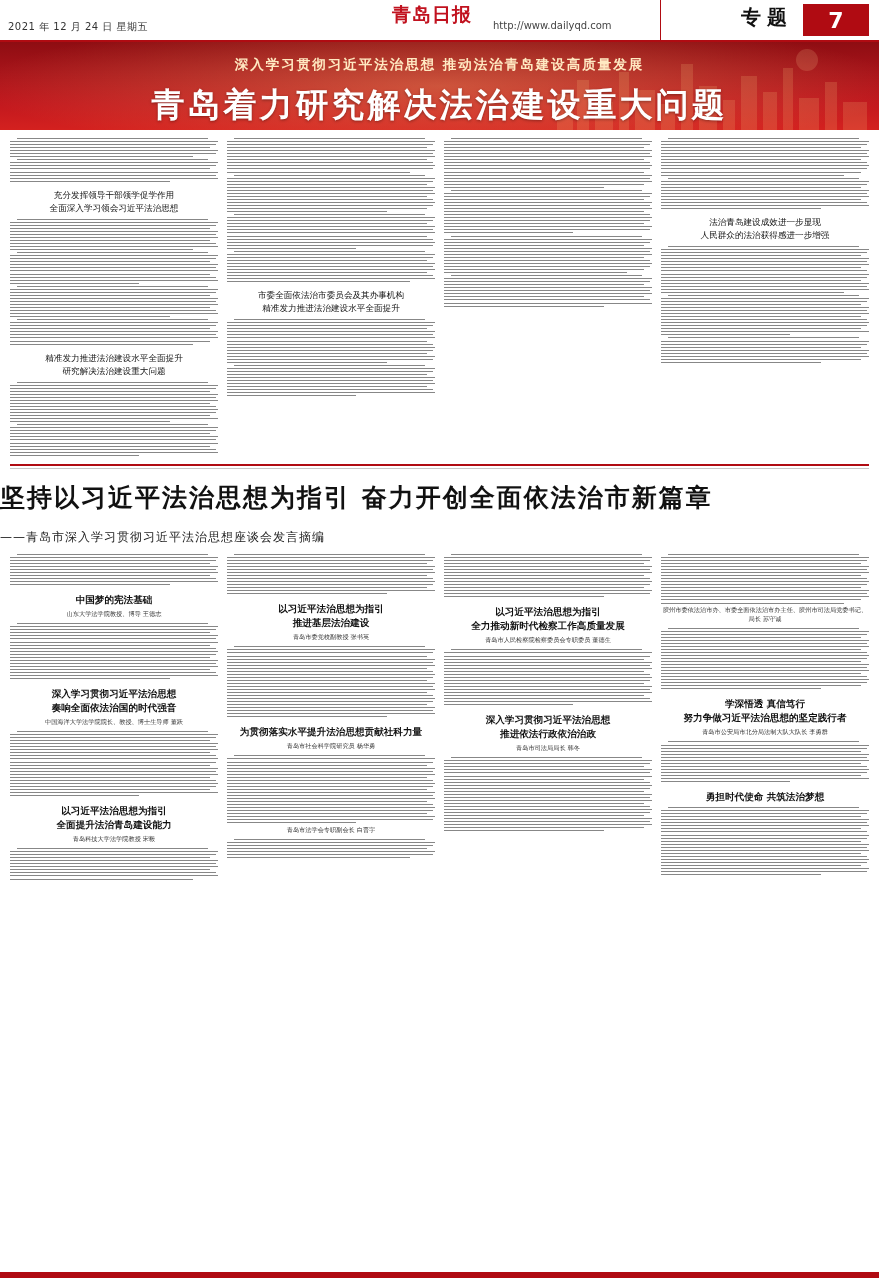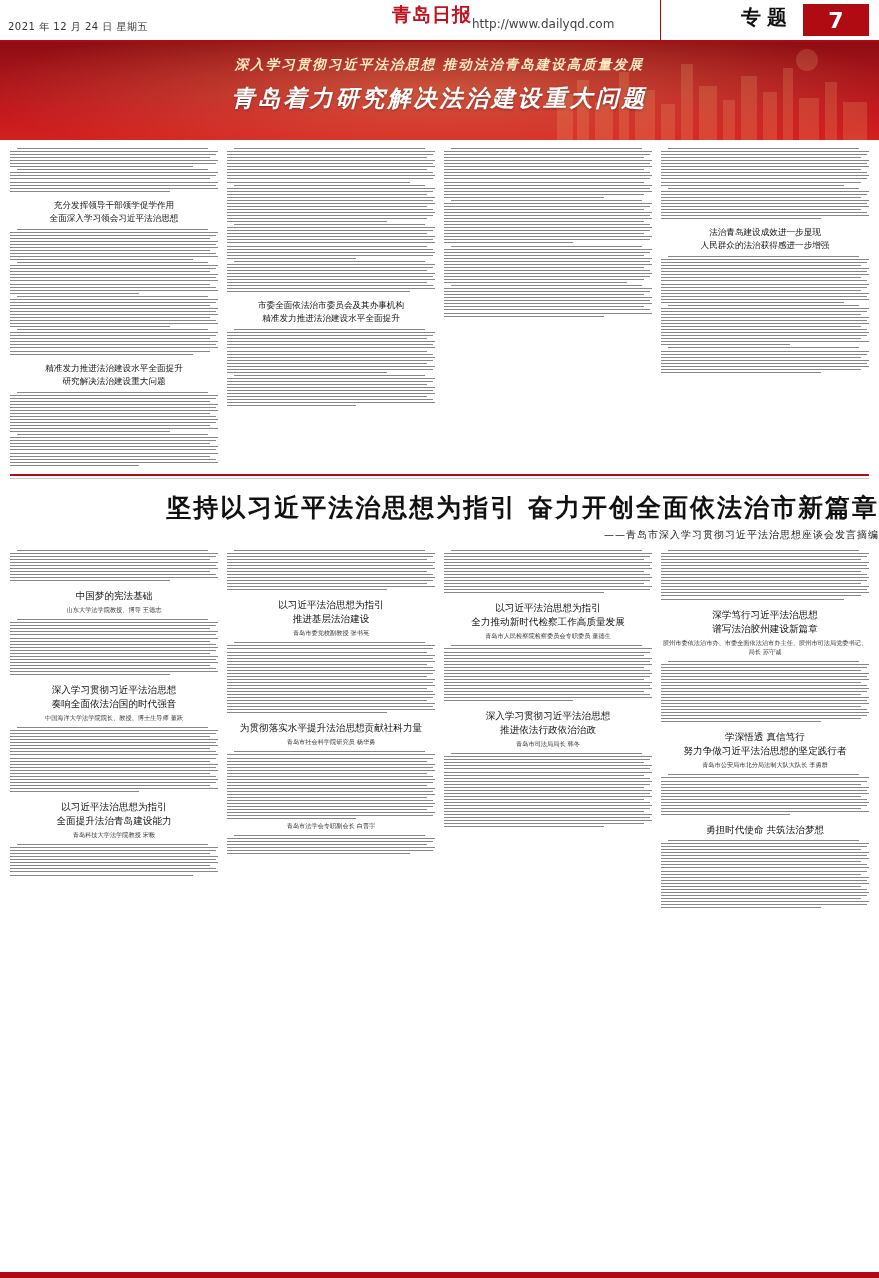--- a/index.html
+++ b/index.html
@@ -2,60 +2,60 @@
 <html><head>
 <meta charset="utf-8">
 <style>
   html,body{margin:0;padding:0;background:#ffffff;}
   body{width:879px;height:1278px;font-family:"DejaVu Sans","Liberation Sans",sans-serif;color:#111;position:relative;overflow:hidden;}
 
   
   .masthead{height:40px;border-bottom:2px solid #b00b12;position:relative;display:flex;align-items:flex-end;}
   .mast-date{font-size:10px;color:#333;padding:0 0 6px 8px;letter-spacing:.5px;white-space:nowrap;}
   .mast-logo{position:absolute;left:392px;bottom:12px;font-size:19px;font-weight:bold;color:#c1121f;letter-spacing:1px;font-family:Liberation Mono, monospace;}
-  .mast-url{position:absolute;left:472px;bottom:9px;font-size:12px;color:#444;}
+  .mast-url{position:absolute;left:493px;bottom:9px;font-size:10px;color:#444;}
   .mast-divider{position:absolute;left:660px;top:0;bottom:0;width:1px;background:#b00b12;}
   .mast-section{position:absolute;right:86px;bottom:9px;font-size:20px;font-weight:bold;letter-spacing:6px;color:#111;}
   .mast-page{position:absolute;right:10px;bottom:4px;width:66px;height:32px;background:#b00b12;color:#fff;font-size:22px;font-weight:bold;display:flex;align-items:center;justify-content:center;}
 
   
-  .banner{position:relative;height:98px;background:linear-gradient(180deg,#8e0d12 0%,#a8141a 35%,#c2181e 70%,#d4211f 100%);overflow:hidden;font-style:italic;}
+  .banner{position:relative;height:88px;background:linear-gradient(180deg,#8e0d12 0%,#a8141a 35%,#c2181e 70%,#d4211f 100%);overflow:hidden;}
   .banner .skyline{position:absolute;right:0;top:0;width:330px;height:98px;opacity:.33;}
   .banner .glow{position:absolute;left:-10%;top:-40%;width:120%;height:180%;background:radial-gradient(ellipse at 50% 50%, rgba(255,200,120,.35) 0%, rgba(180,20,20,0) 62%);}
   .banner-sub{position:relative;text-align:center;color:#ffe9c2;font-size:13.5px;letter-spacing:2px;padding-top:14px;font-weight:bold;}
-  .banner-title{position:relative;text-align:center;color:#fff;font-size:23px;font-weight:bold;letter-spacing:3px;padding-top:9px;text-shadow:0 1px 3px rgba(0,0,0,.35);}
+  .banner-title{position:relative;text-align:center;color:#fff;font-size:33px;font-weight:bold;letter-spacing:3px;padding-top:9px;text-shadow:0 1px 3px rgba(0,0,0,.35);}
 
   
   .fake{line-height:3.05px;}
   .fake i{display:block;height:1px;background:#6c6c6c;opacity:.82;margin-bottom:2.05px;}
   .fake i.s1{width:96%}.fake i.s2{width:99%}.fake i.s3{width:88%}
   .fake i.s4{width:77%}.fake i.s5{width:62%}.fake i.s6{width:100%}
   .fake i.ind{margin-left:7px;width:92%}
 
   .colhead{font-size:8.6px;font-weight:normal;text-align:center;line-height:13px;margin:7px 0 4px;}
 
   
   .upper{padding:8px 10px 0;}
   .upper .cols{display:flex;gap:9px;}
   .upper .col{flex:1;}
 
   .sep-thick{height:2px;background:#b00b12;margin:6px 10px 0;}
   .sep-thin{height:1px;background:#c7c7c7;margin:2px 10px 0;}
 
   
-  .mid-head{text-align:right;padding:12px 0 2px;}
+  .mid-head{text-align:left;padding:12px 0 2px;}
   .mid-head .t{font-size:25px;font-weight:bold;letter-spacing:2px;color:#111;}
-  .mid-head .s{font-size:10px;color:#222;margin-top:4px;letter-spacing:1px;}
+  .mid-head .s{font-size:12px;color:#222;margin-top:15px;letter-spacing:1px;}
 
   
   .lower{padding:6px 10px 0;}
   .lower .cols{display:flex;gap:9px;}
   .lower .col{flex:1;}
 
-  .piece-title{font-size:9.6px;font-weight:normal;text-align:center;line-height:14px;margin:8px 0 3px;color:#111;}
+  .piece-title{font-size:9.6px;font-weight:bold;text-align:center;line-height:14px;margin:8px 0 3px;color:#111;}
   .byline{font-size:6.2px;text-align:center;color:#333;margin:2px 0 4px;}
   .bottom-strip{position:absolute;left:0;right:0;bottom:0;height:6px;background:#b00b12;}
 </style>
 </head>
 <body>
 
 <div class="masthead">
   <div class="mast-date">2021 年 12 月 24 日   星期五</div>
   <div class="mast-logo">青岛日报</div>
   <div class="mast-url">http://www.dailyqd.com</div>
@@ -672,22 +672,20 @@
           <i class="s2"></i>
           <i class="s6"></i>
           <i class="s2"></i>
           <i class="s1"></i>
           <i class="s6"></i>
           <i class="s2"></i>
           <i class="s6"></i>
           <i class="s1"></i>
           <i class="s3"></i>
       </div>
-      <div class="piece-title" style="white-space:pre-line">深学笃行习近平法治思想
-谱写法治胶州建设新篇章</div>
       <div class="byline">胶州市委依法治市办、市委全面依法治市办主任、胶州市司法局党委书记、局长  苏守诚</div>
       <div class="fake">
         <i class="ind"></i>
           <i class="s6"></i>
           <i class="s2"></i>
           <i class="s1"></i>
           <i class="s6"></i>
           <i class="s2"></i>
           <i class="s6"></i>
           <i class="s1"></i>

